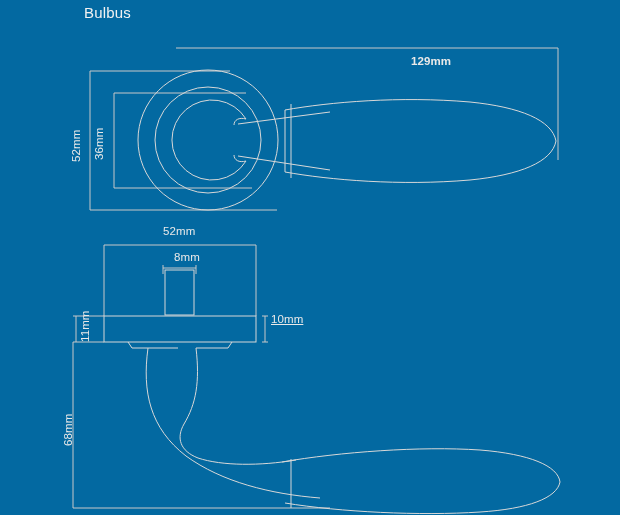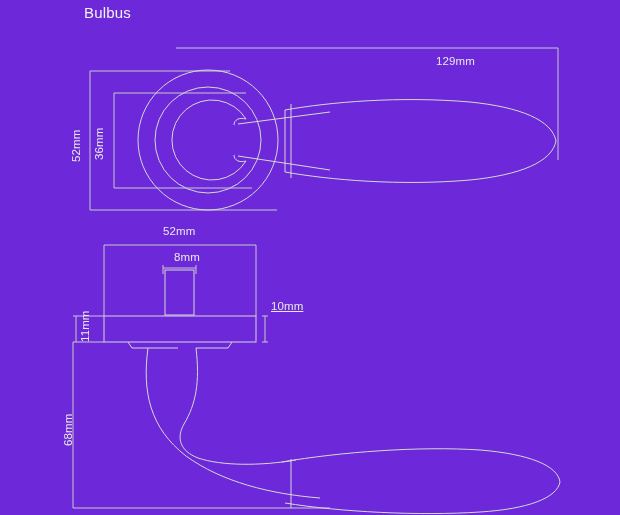--- a/index.html
+++ b/index.html
@@ -12,21 +12,21 @@
     width: 620px;
     height: 515px;
     overflow: hidden;
     font-family: "Liberation Sans", sans-serif;
     color: #e8e8e8;
   }
   #stage {
     position: relative;
     width: 620px;
     height: 515px;
-    background: #6d28d9;
+    background: #0369a1;
   }
   #drawing {
     position: absolute;
     left: 0;
     top: 0;
     width: 620px;
     height: 515px;
     display: block;
   }
   .title {
@@ -42,24 +42,24 @@
     position: absolute;
     font-size: 11.5px;
     color: #e9e9e9;
     white-space: nowrap;
     letter-spacing: 0.1px;
   }
   .vert {
     transform-origin: left top;
     transform: rotate(-90deg);
   }
-  .d129 { left: 436px; top: 55px; }
+  .d129 { left: 411px; top: 55px; font-weight: bold; }
   .d52top { left: 163px; top: 225px; }
   .d8 { left: 166px; top: 251px; padding-left: 8px; }
-  .d10 { left: 271px; top: 300px; text-decoration: underline; }
+  .d10 { left: 271px; top: 313px; text-decoration: underline; }
   .d52left { left: 70px; top: 162px; }
   .d36 { left: 93px; top: 160px; }
   .d11 { left: 79px; top: 342px; }
   .d68 { left: 62px; top: 446px; }
 </style>
 </head>
 <body>
 
 <div id="stage">
 

